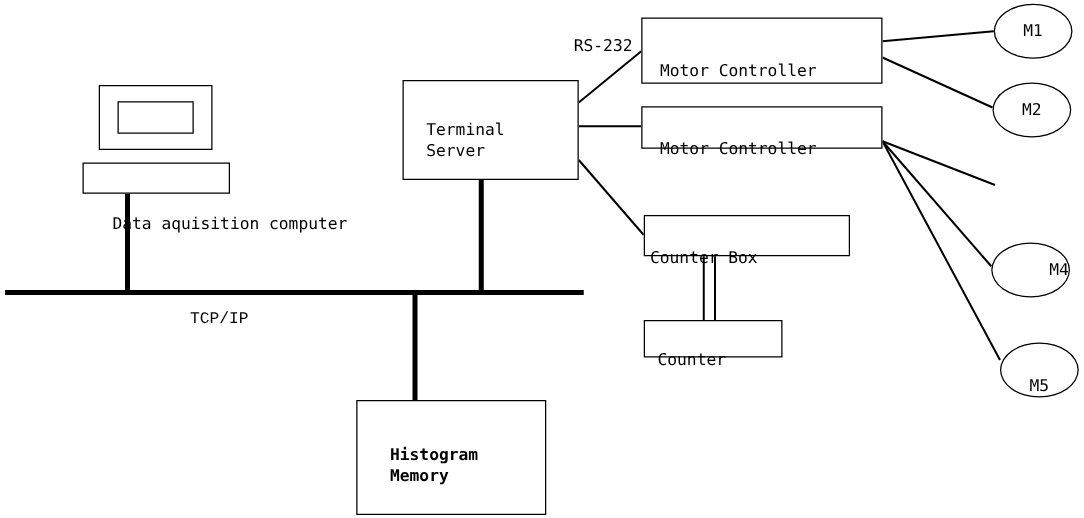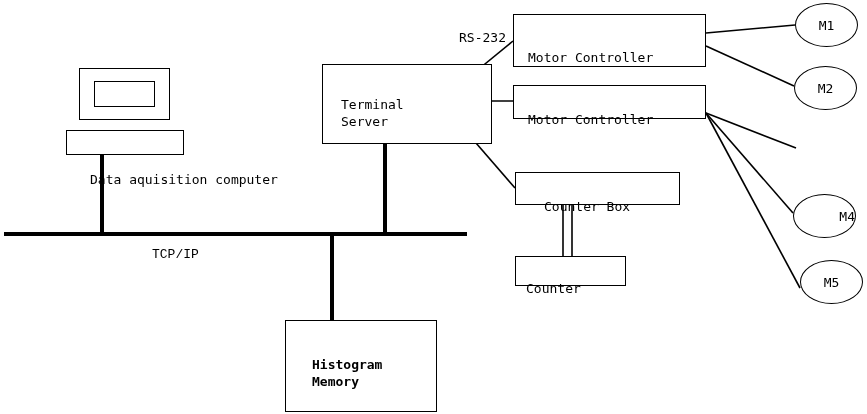--- a/index.html
+++ b/index.html
@@ -110,34 +110,34 @@
 
   <div class="monitor-outer" style="left:79px; top:68px; width:91px; height:52px;"></div>
   <div class="monitor-inner" style="left:94px; top:81px; width:61px; height:26px;"></div>
   <div class="monitor-outer" style="left:66px; top:130px; width:118px; height:25px;"></div>
   <div class="plain-text" style="left:66px; top:172px;">Data aquisition computer</div>
 
   <div class="plain-text" style="left:128px; top:247px;font-family:Liberation Mono, monospace;">TCP/IP</div>
 
   <div class="plain-text" style="left:435px; top:30px;">RS-232</div>
 
-  <div class="box" style="left:322px; top:64px; width:170px; height:80px; padding:14px 0 0 18px;">
+  <div class="box" style="left:322px; top:64px; width:141px; height:80px; padding:14px 0 0 18px;">
     <span>Terminal
 Server</span>
   </div>
 
   <div class="box" style="left:513px; top:14px; width:193px; height:53px; padding:17px 0 0 14px;">
     <span>Motor Controller</span>
   </div>
 
   <div class="box" style="left:513px; top:85px; width:193px; height:34px; padding:8px 0 0 14px;">
     <span>Motor Controller</span>
   </div>
 
-  <div class="box" style="left:515px; top:172px; width:165px; height:33px; padding:8px 0 0 28px;">
+  <div class="box" style="left:515px; top:172px; width:165px; height:33px; padding:8px 0 0 4px;">
     <span>Counter Box</span>
   </div>
 
   <div class="box" style="left:515px; top:256px; width:111px; height:30px; padding:6px 0 0 10px;">
     <span>Counter</span>
   </div>
 
   <div class="box" style="left:285px; top:320px; width:152px; height:92px; padding:18px 0 0 26px;font-weight:bold;">
     <span>Histogram
 Memory</span>
@@ -145,17 +145,17 @@
 
   <div class="ellipse" style="left:795px; top:3px; width:63px; height:44px;">
     <span>M1</span>
   </div>
   <div class="ellipse" style="left:794px; top:66px; width:63px; height:44px;">
     <span>M2</span>
   </div>
   <div class="ellipse" style="left:793px; top:194px; width:63px; height:44px;justify-content:flex-end;">
     <span>M4</span>
   </div>
-  <div class="ellipse" style="left:800px; top:260px; width:63px; height:44px;">
+  <div class="ellipse" style="left:800px; top:274px; width:63px; height:44px;align-items:flex-end;">
     <span>M5</span>
   </div>
 
 </div>
 
 </body></html>

